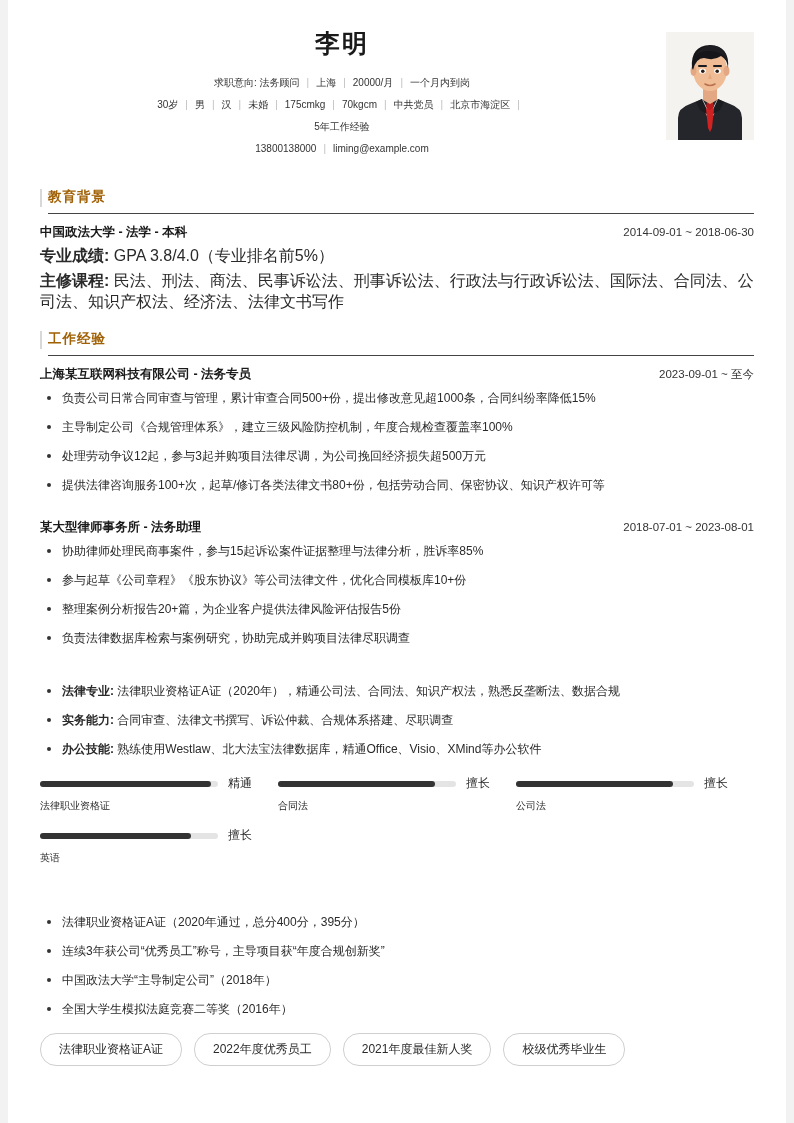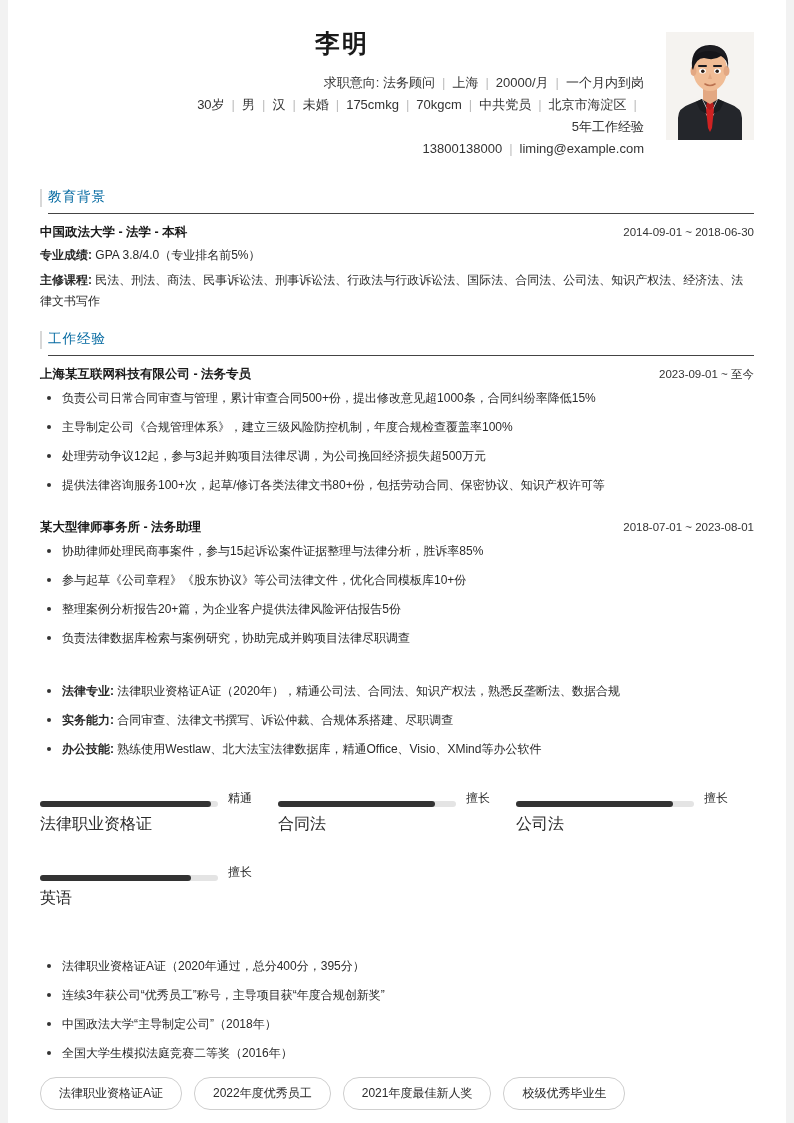--- a/index.html
+++ b/index.html
@@ -36,25 +36,24 @@
   }
   .name {
     font-size: 25px;
     font-weight: bold;
     color: #1a1a1a;
     letter-spacing: 2px;
     margin: 6px 0 14px 0;
     line-height: 1.2;
   }
   .meta-line {
-    font-size: 13px;
+    font-size: 10px;
     color: #333;
     line-height: 22px;
     white-space: nowrap;
-    text-align: right;
   }
   .meta-line .sep {
     display: inline-block;
     color: #bdbdbd;
     padding: 0 7px;
     font-weight: 300;
   }
   .meta-label { color: #333; }
   .photo {
     position: absolute;
@@ -75,22 +74,22 @@
   }
   .sec-head:before {
     content: "";
     position: absolute;
     left: 0; top: 1px; bottom: 7px;
     width: 2px;
     background: #d8d8d8;
   }
   .sec-title {
     font-size: 13.5px;
-    font-weight: normal;
-    color: #0369a1;
+    font-weight: bold;
+    color: #a16207;
     letter-spacing: 1px;
     line-height: 18px;
   }
   .sec-rule {
     height: 1px;
     background: #444;
     margin-top: 7px;
   }
   .sec-body { padding-top: 10px; }
 
@@ -107,21 +106,21 @@
     font-weight: bold;
     color: #1a1a1a;
   }
   .entry-date {
     font-size: 11.5px;
     color: #333;
     white-space: nowrap;
     padding-left: 12px;
   }
   .entry-line {
-    font-size: 12px;
+    font-size: 16px;
     color: #2a2a2a;
     line-height: 21px;
     margin-top: 4px;
   }
   .entry-line b { font-weight: bold; }
 
   
   ul.blist {
     list-style: none;
     margin: 6px 0 0 0;
@@ -152,22 +151,21 @@
     flex-wrap: wrap;
     margin-top: 16px;
   }
   .bar-item {
     width: 33.33%;
     padding-right: 26px;
     margin-bottom: 14px;
   }
   .bar-row {
     display: flex;
-    align-items: flex-end;
-    margin-top: 15px;
+    align-items: center;
   }
   .bar-track {
     position: relative;
     flex: 1;
     height: 6px;
     border-radius: 3px;
     background: #e4e4e4;
   }
   .bar-fill {
     position: absolute;
@@ -175,21 +173,21 @@
     border-radius: 3px;
     background: #333333;
   }
   .bar-level {
     font-size: 12px;
     color: #2a2a2a;
     padding-left: 10px;
     white-space: nowrap;
   }
   .bar-name {
-    font-size: 16px;
+    font-size: 10px;
     color: #2a2a2a;
     margin-top: 7px;
   }
 
   
   .tags {
     display: flex;
     flex-wrap: wrap;
     margin-top: 14px;
   }

